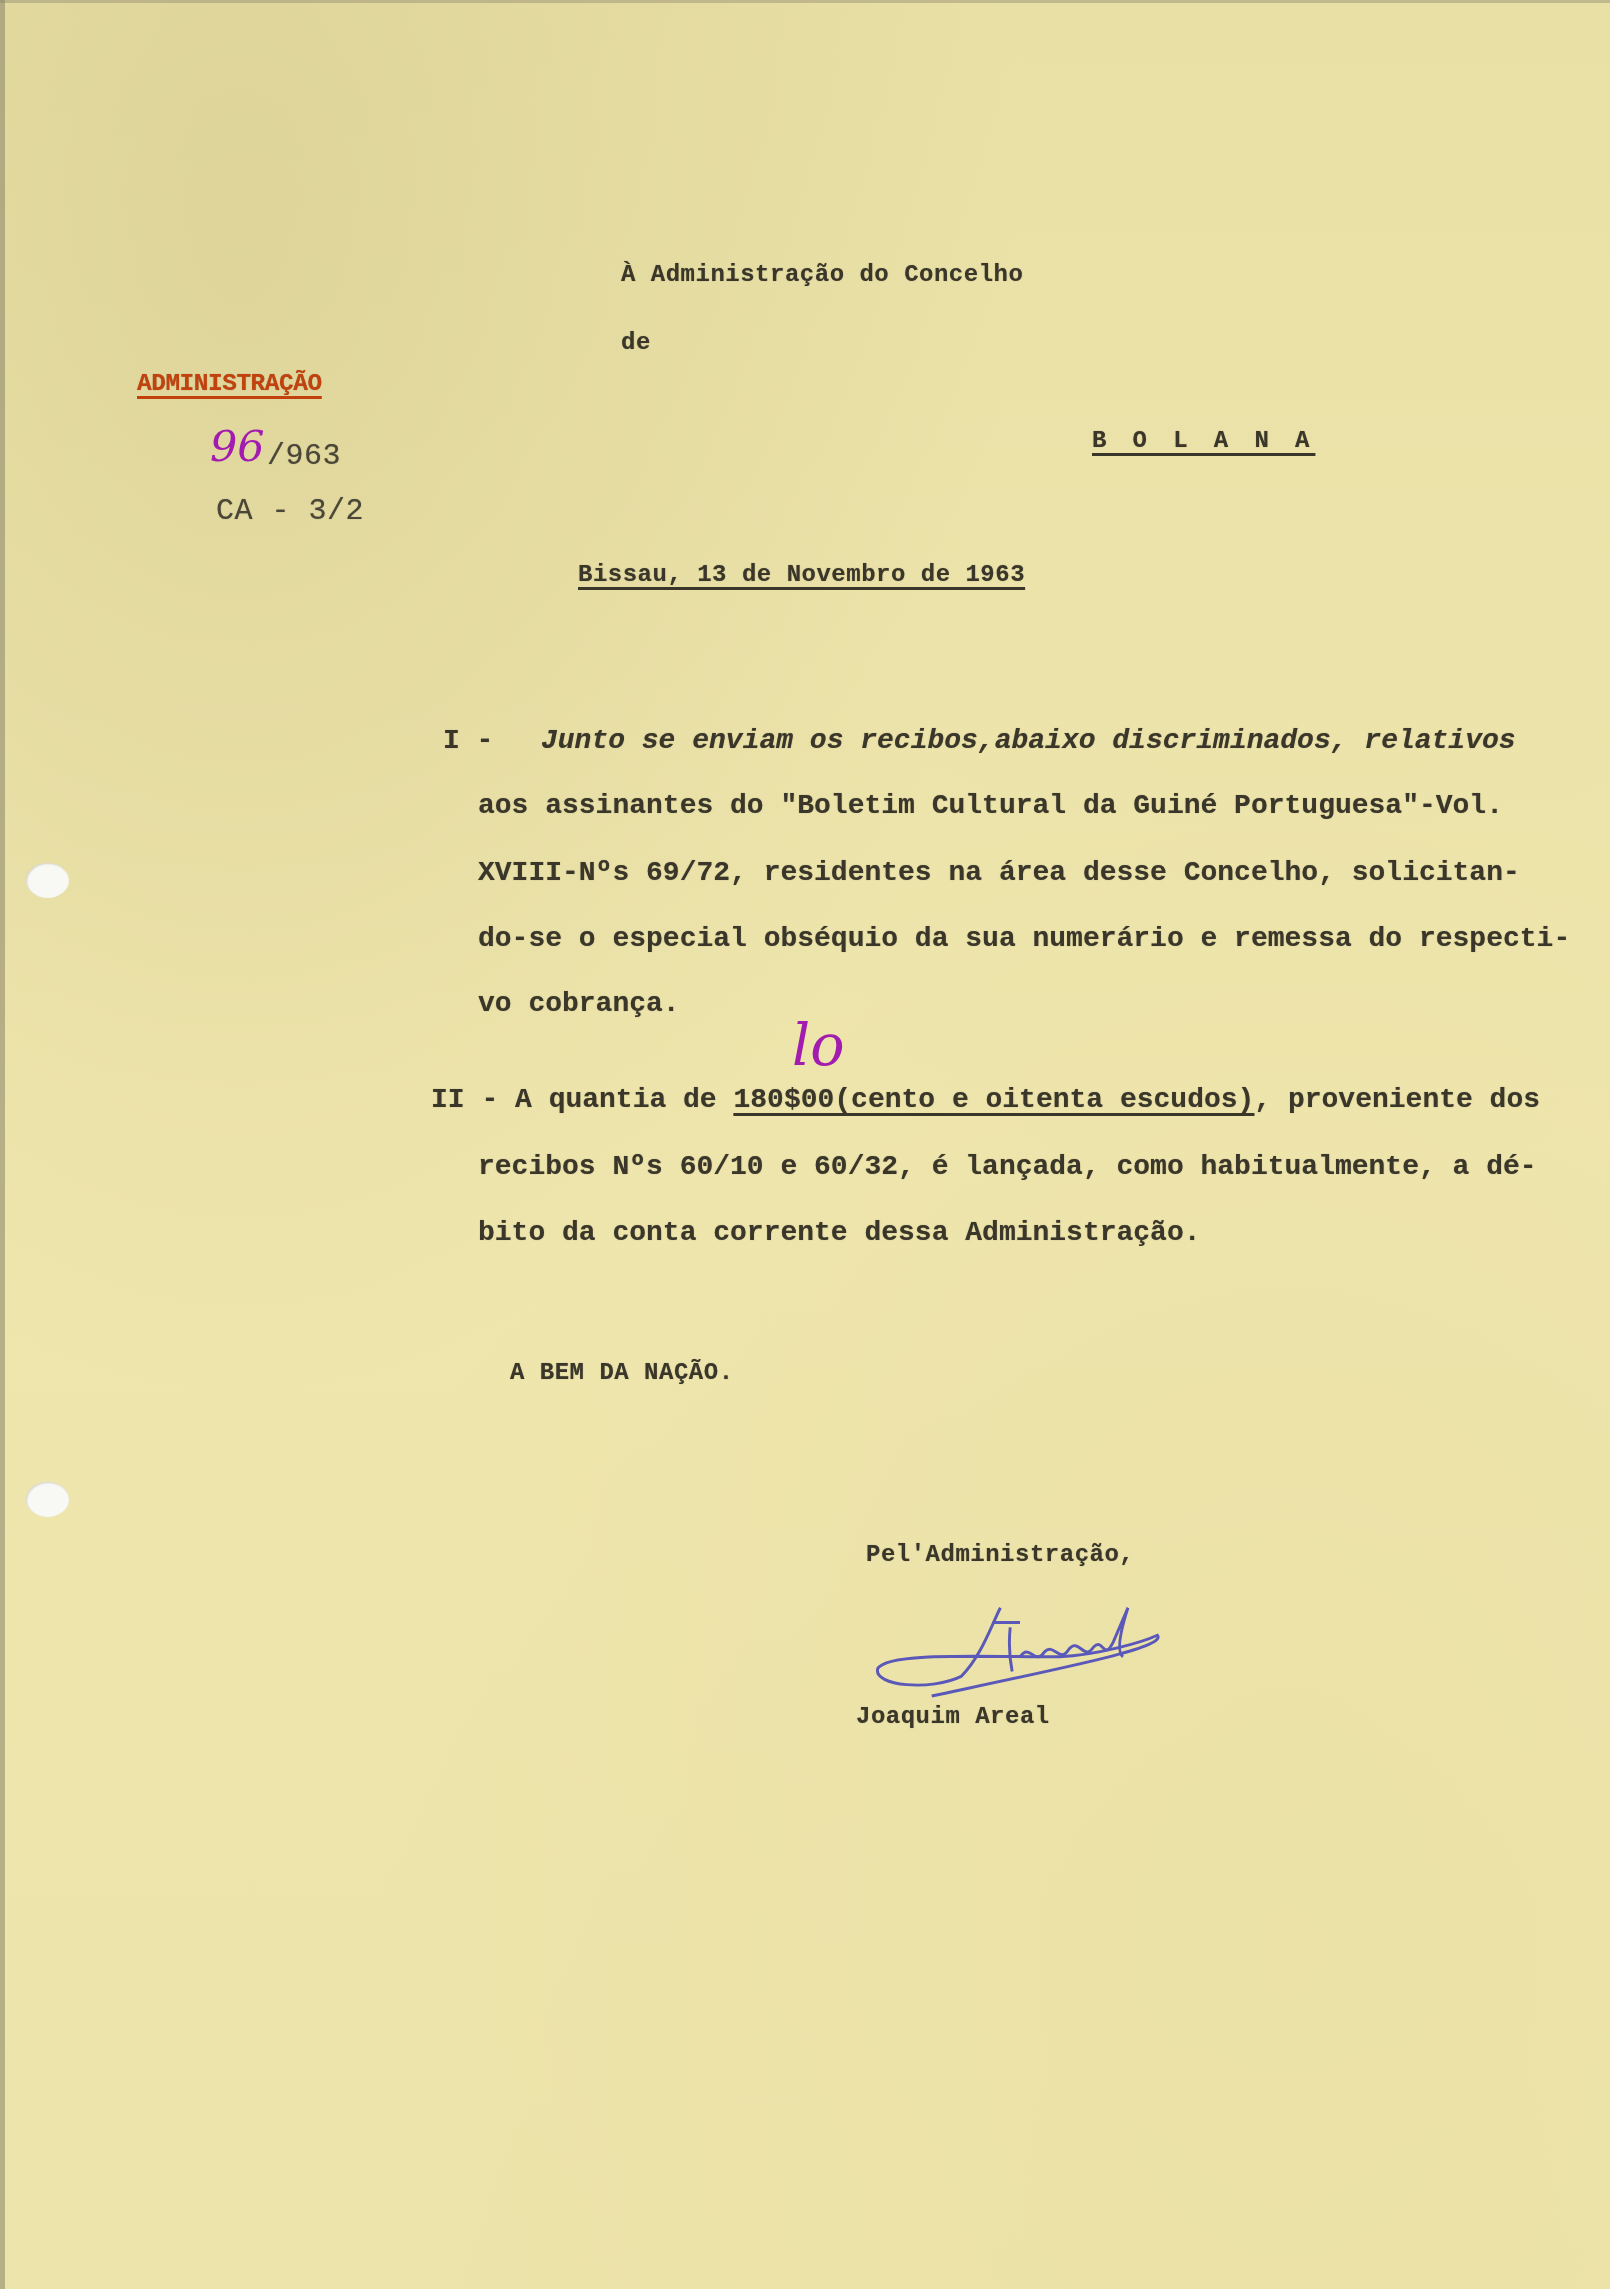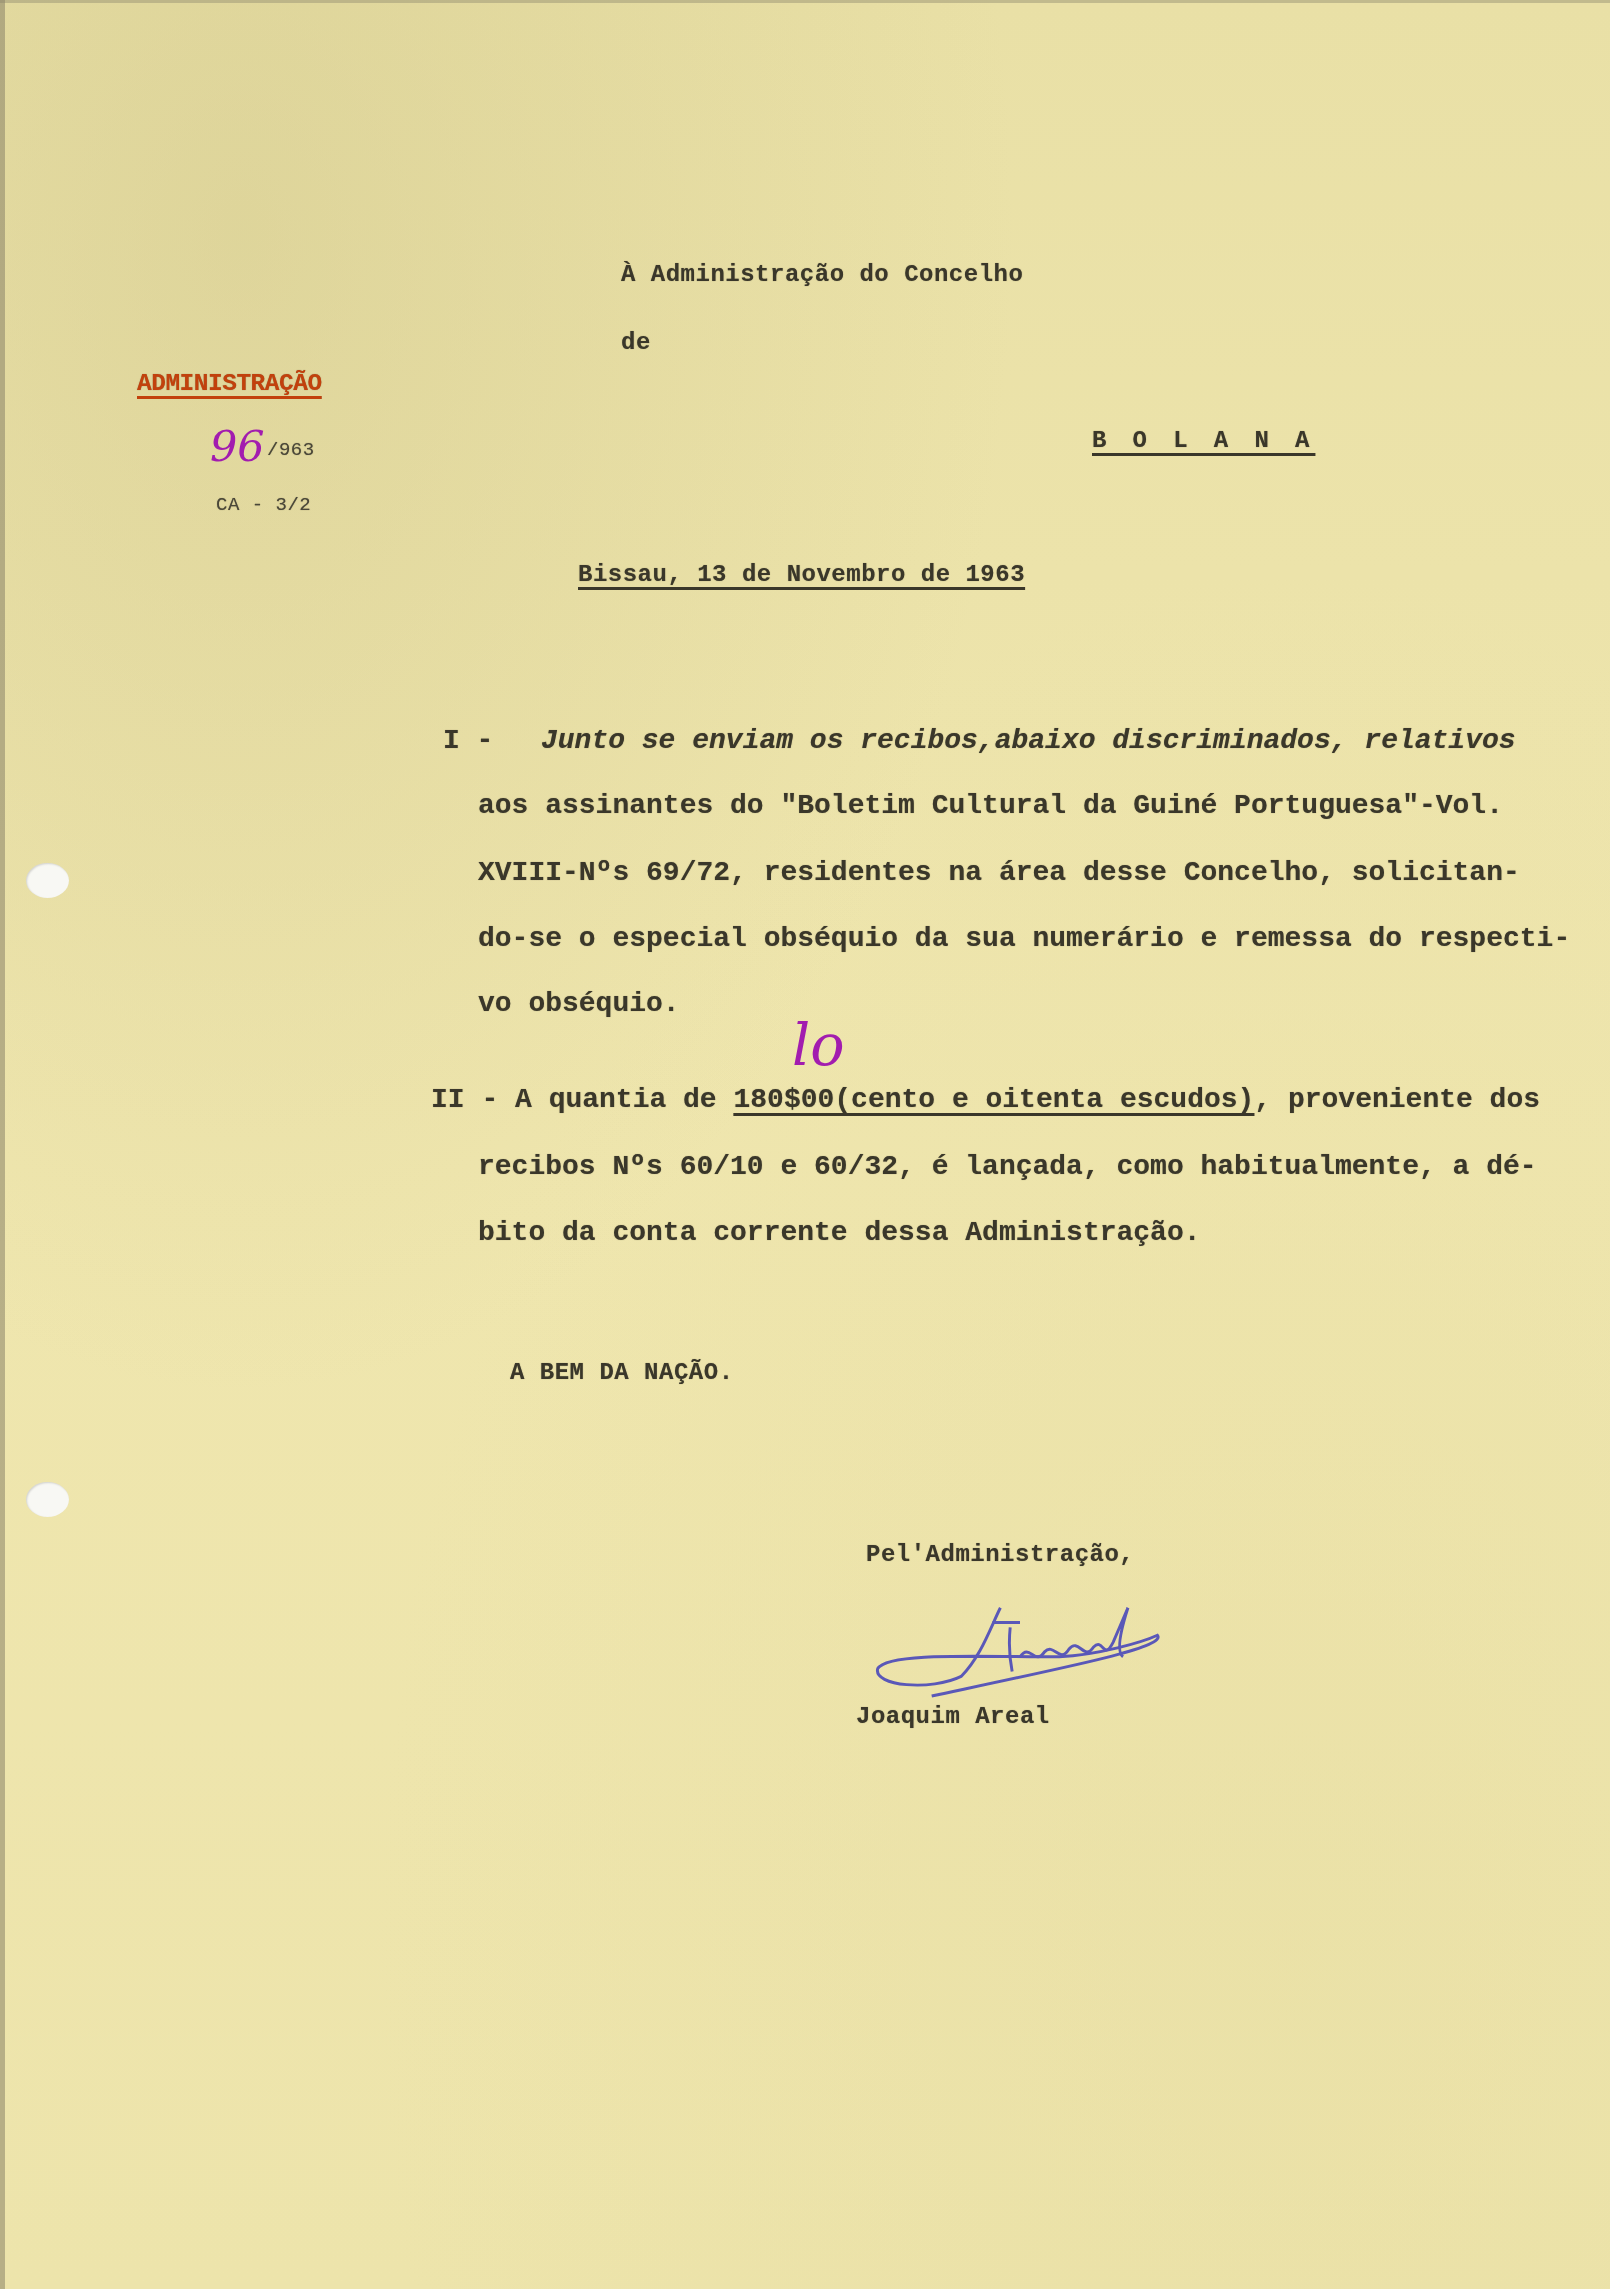--- a/index.html
+++ b/index.html
@@ -13,21 +13,21 @@
       font-family: "Liberation Mono", "DejaVu Sans Mono", monospace;
       color: #3b382c;
     }
     .edge-left { position: absolute; left: 0; top: 0; width: 4.9px; height: 2290px; background: #8a8468; opacity: 0.55; }
     .edge-top { position: absolute; left: 0; top: 0; width: 1610px; height: 2.9px; background: #9a9474; opacity: 0.5; }
     .hole { position: absolute; width: 43px; height: 35px; border-radius: 50%; background: #f8f8f4; box-shadow: inset 1px 1px 2px rgba(0,0,0,0.15); }
     .tw { position: absolute; font-weight: bold; font-size: 24px; letter-spacing: 0.5px; white-space: nowrap; color: #3a372a; text-shadow: 0 0 1px rgba(60,55,40,0.5); }
     .u { text-decoration: underline; text-decoration-thickness: 2.9px; text-underline-offset: 5.9px; }
     .hand { position: absolute; color: #a21caf; font-family: "DejaVu Serif", serif; font-style: italic; }
     .stamp { font-size: 24.5px; letter-spacing: -0.5px; color: #c2410c; }
-    .small { font-size: 19px; font-weight: normal; color: #4a4738; }
+    .small { font-size: 30px; font-weight: normal; color: #4a4738; }
     .para-line { position: absolute; white-space: nowrap; font-weight: bold; font-size: 28px; color: #3a372a; text-shadow: 0 0 1px rgba(60,55,40,0.5); }
   </style>
 </head>
 <body>
 
 <div class="edge-top"></div>
 <div class="edge-left"></div>
 <div class="hole" style="left:25.5px; top:863px;"></div>
 <div class="hole" style="left:25.5px; top:1482px;"></div>
 
@@ -40,21 +40,21 @@
 <div class="tw small" style="left:267px; top:439px;">/963</div>
 <div class="tw small" style="left:216px; top:494px;">CA - 3/2</div>
 
 <div class="tw u" style="left:578px; top:561px;">Bissau, 13 de Novembro de 1963</div>
 
 <div class="para-line" style="left:443px; top:725px;">I -</div>
 <div class="para-line" style="left:541px; top:725px;font-style:italic;">Junto se enviam os recibos,abaixo discriminados, relativos</div>
 <div class="para-line" style="left:478px; top:790px;">aos assinantes do "Boletim Cultural da Guiné Portuguesa"-Vol.</div>
 <div class="para-line" style="left:478px; top:857px;">XVIII-Nºs 69/72, residentes na área desse Concelho, solicitan-</div>
 <div class="para-line" style="left:478px; top:923px;">do-se o especial obséquio da sua numerário e remessa do respecti-</div>
-<div class="para-line" style="left:478px; top:988px;">vo obséquio.</div>
+<div class="para-line" style="left:478px; top:988px;">vo cobrança.</div>
 
 <div class="hand" style="left:792px; top:1012px; font-size:57px;">lo</div>
 <div class="para-line" style="left:431px; top:1084px;">
   <span>II -</span>
   <span>A quantia de </span><span class="u">180$00(cento e oitenta escudos)</span><span>, proveniente dos</span>
 </div>
 <div class="para-line" style="left:478px; top:1151px;">recibos Nºs 60/10 e 60/32, é lançada, como habitualmente, a dé-</div>
 <div class="para-line" style="left:478px; top:1217px;">bito da conta corrente dessa Administração.</div>
 
 <div class="tw" style="left:510px; top:1347px;margin-top:12px;">A BEM DA NAÇÃO.</div>

